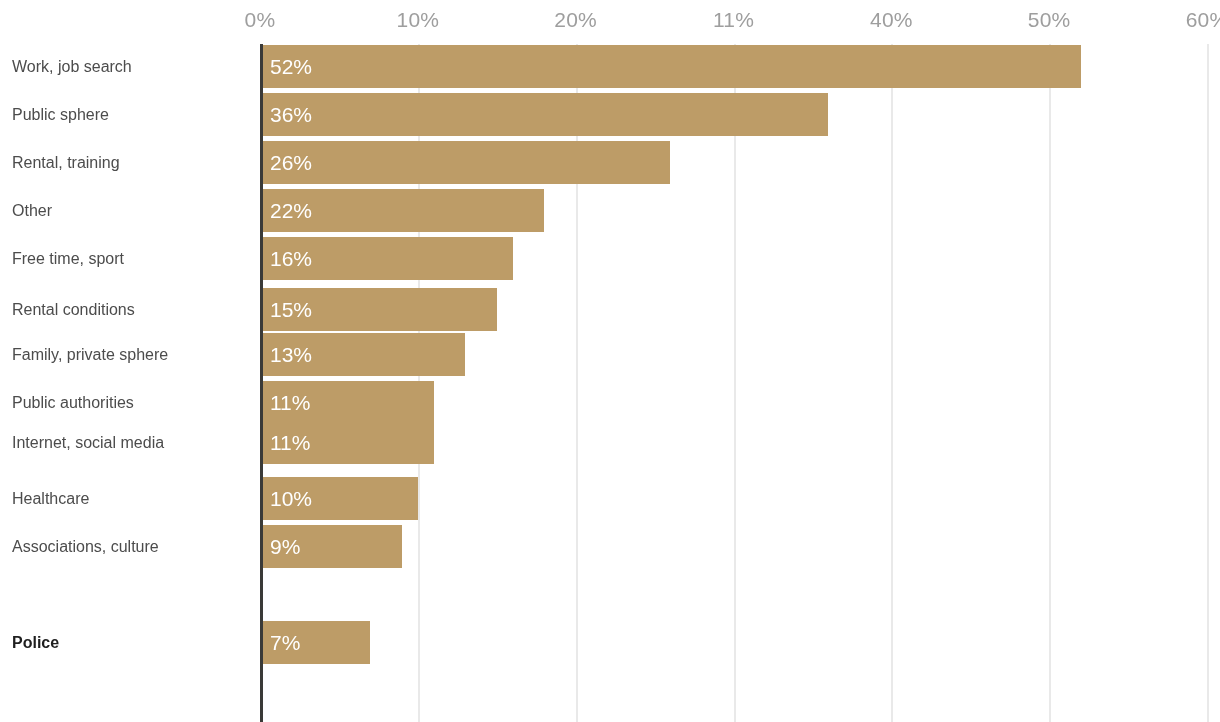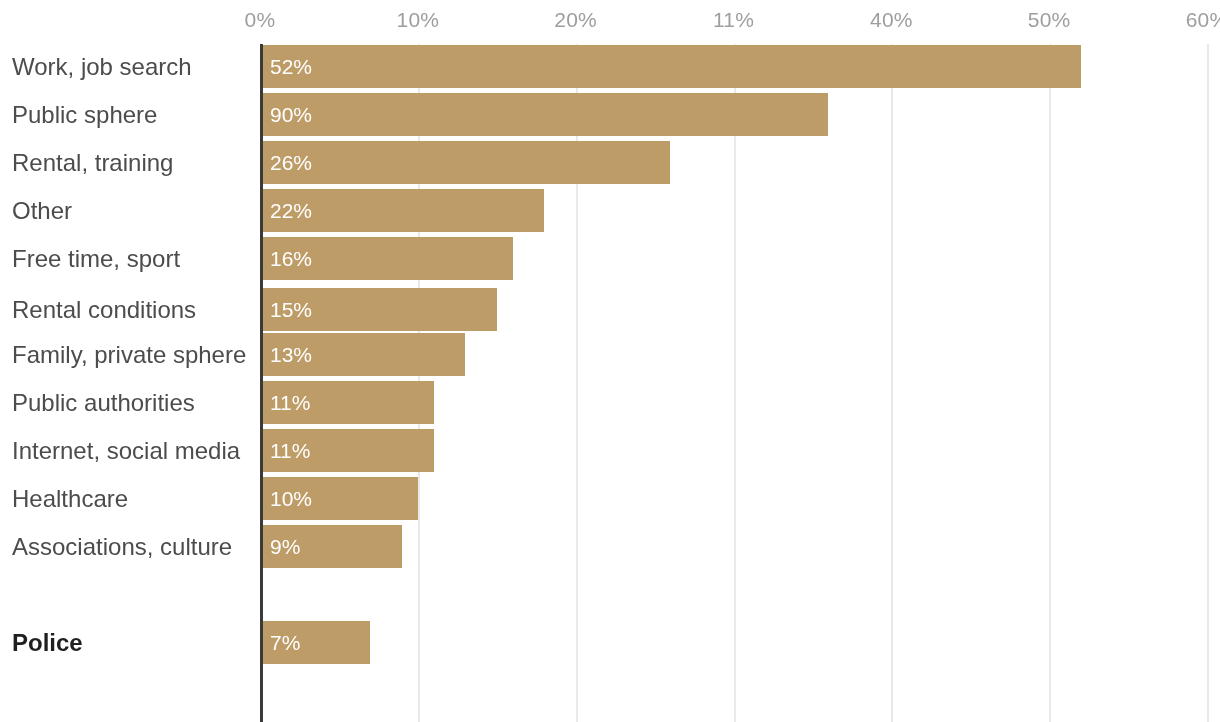--- a/index.html
+++ b/index.html
@@ -76,21 +76,21 @@
   .row {
     position: absolute;
     left: 0;
     width: 1220px;
   }
   .cat-label {
     position: absolute;
     right: 980px;      
     top: 50%;
     transform: translateY(-50%);
-    font-size: 24px;
+    font-size: 16px;
     color: #4c4c4c;
     white-space: nowrap;
     text-align: left;
   }
   .cat-label.left-anchor {
     right: auto;
     left: 12px;
   }
   .cat-label.highlight {
     color: #1f1f1f;
@@ -141,21 +141,21 @@
       </div>
     <div class="rows">
         <div class="row" style="top: 1px; height: 43px;">
           <div class="cat-label left-anchor">Work, job search</div>
           <div class="bar" style="width: 820.733px; background: rgb(189, 156, 103);"></div>
           <div class="bar-value">52%</div>
         </div>
         <div class="row" style="top: 49px; height: 43px;">
           <div class="cat-label left-anchor">Public sphere</div>
           <div class="bar" style="width: 568.2px; background: rgb(189, 156, 103);"></div>
-          <div class="bar-value">90%</div>
+          <div class="bar-value">36%</div>
         </div>
         <div class="row" style="top: 97px; height: 43px;">
           <div class="cat-label left-anchor">Rental, training</div>
           <div class="bar" style="width: 410.367px; background: rgb(189, 156, 103);"></div>
           <div class="bar-value">26%</div>
         </div>
         <div class="row" style="top: 145px; height: 43px;">
           <div class="cat-label left-anchor">Other</div>
           <div class="bar" style="width: 284.1px; background: rgb(189, 156, 103);"></div>
           <div class="bar-value">22%</div>
@@ -173,21 +173,21 @@
         <div class="row" style="top: 289px; height: 43px;">
           <div class="cat-label left-anchor">Family, private sphere</div>
           <div class="bar" style="width: 205.183px; background: rgb(189, 156, 103);"></div>
           <div class="bar-value">13%</div>
         </div>
         <div class="row" style="top: 337px; height: 43px;">
           <div class="cat-label left-anchor">Public authorities</div>
           <div class="bar" style="width: 173.617px; background: rgb(189, 156, 103);"></div>
           <div class="bar-value">11%</div>
         </div>
-        <div class="row" style="top: 385px; height: 43px;">
+        <div class="row" style="top: 377px; height: 43px;">
           <div class="cat-label left-anchor">Internet, social media</div>
           <div class="bar" style="width: 173.617px; background: rgb(189, 156, 103);"></div>
           <div class="bar-value">11%</div>
         </div>
         <div class="row" style="top: 433px; height: 43px;">
           <div class="cat-label left-anchor">Healthcare</div>
           <div class="bar" style="width: 157.833px; background: rgb(189, 156, 103);"></div>
           <div class="bar-value">10%</div>
         </div>
         <div class="row" style="top: 481px; height: 43px;">

